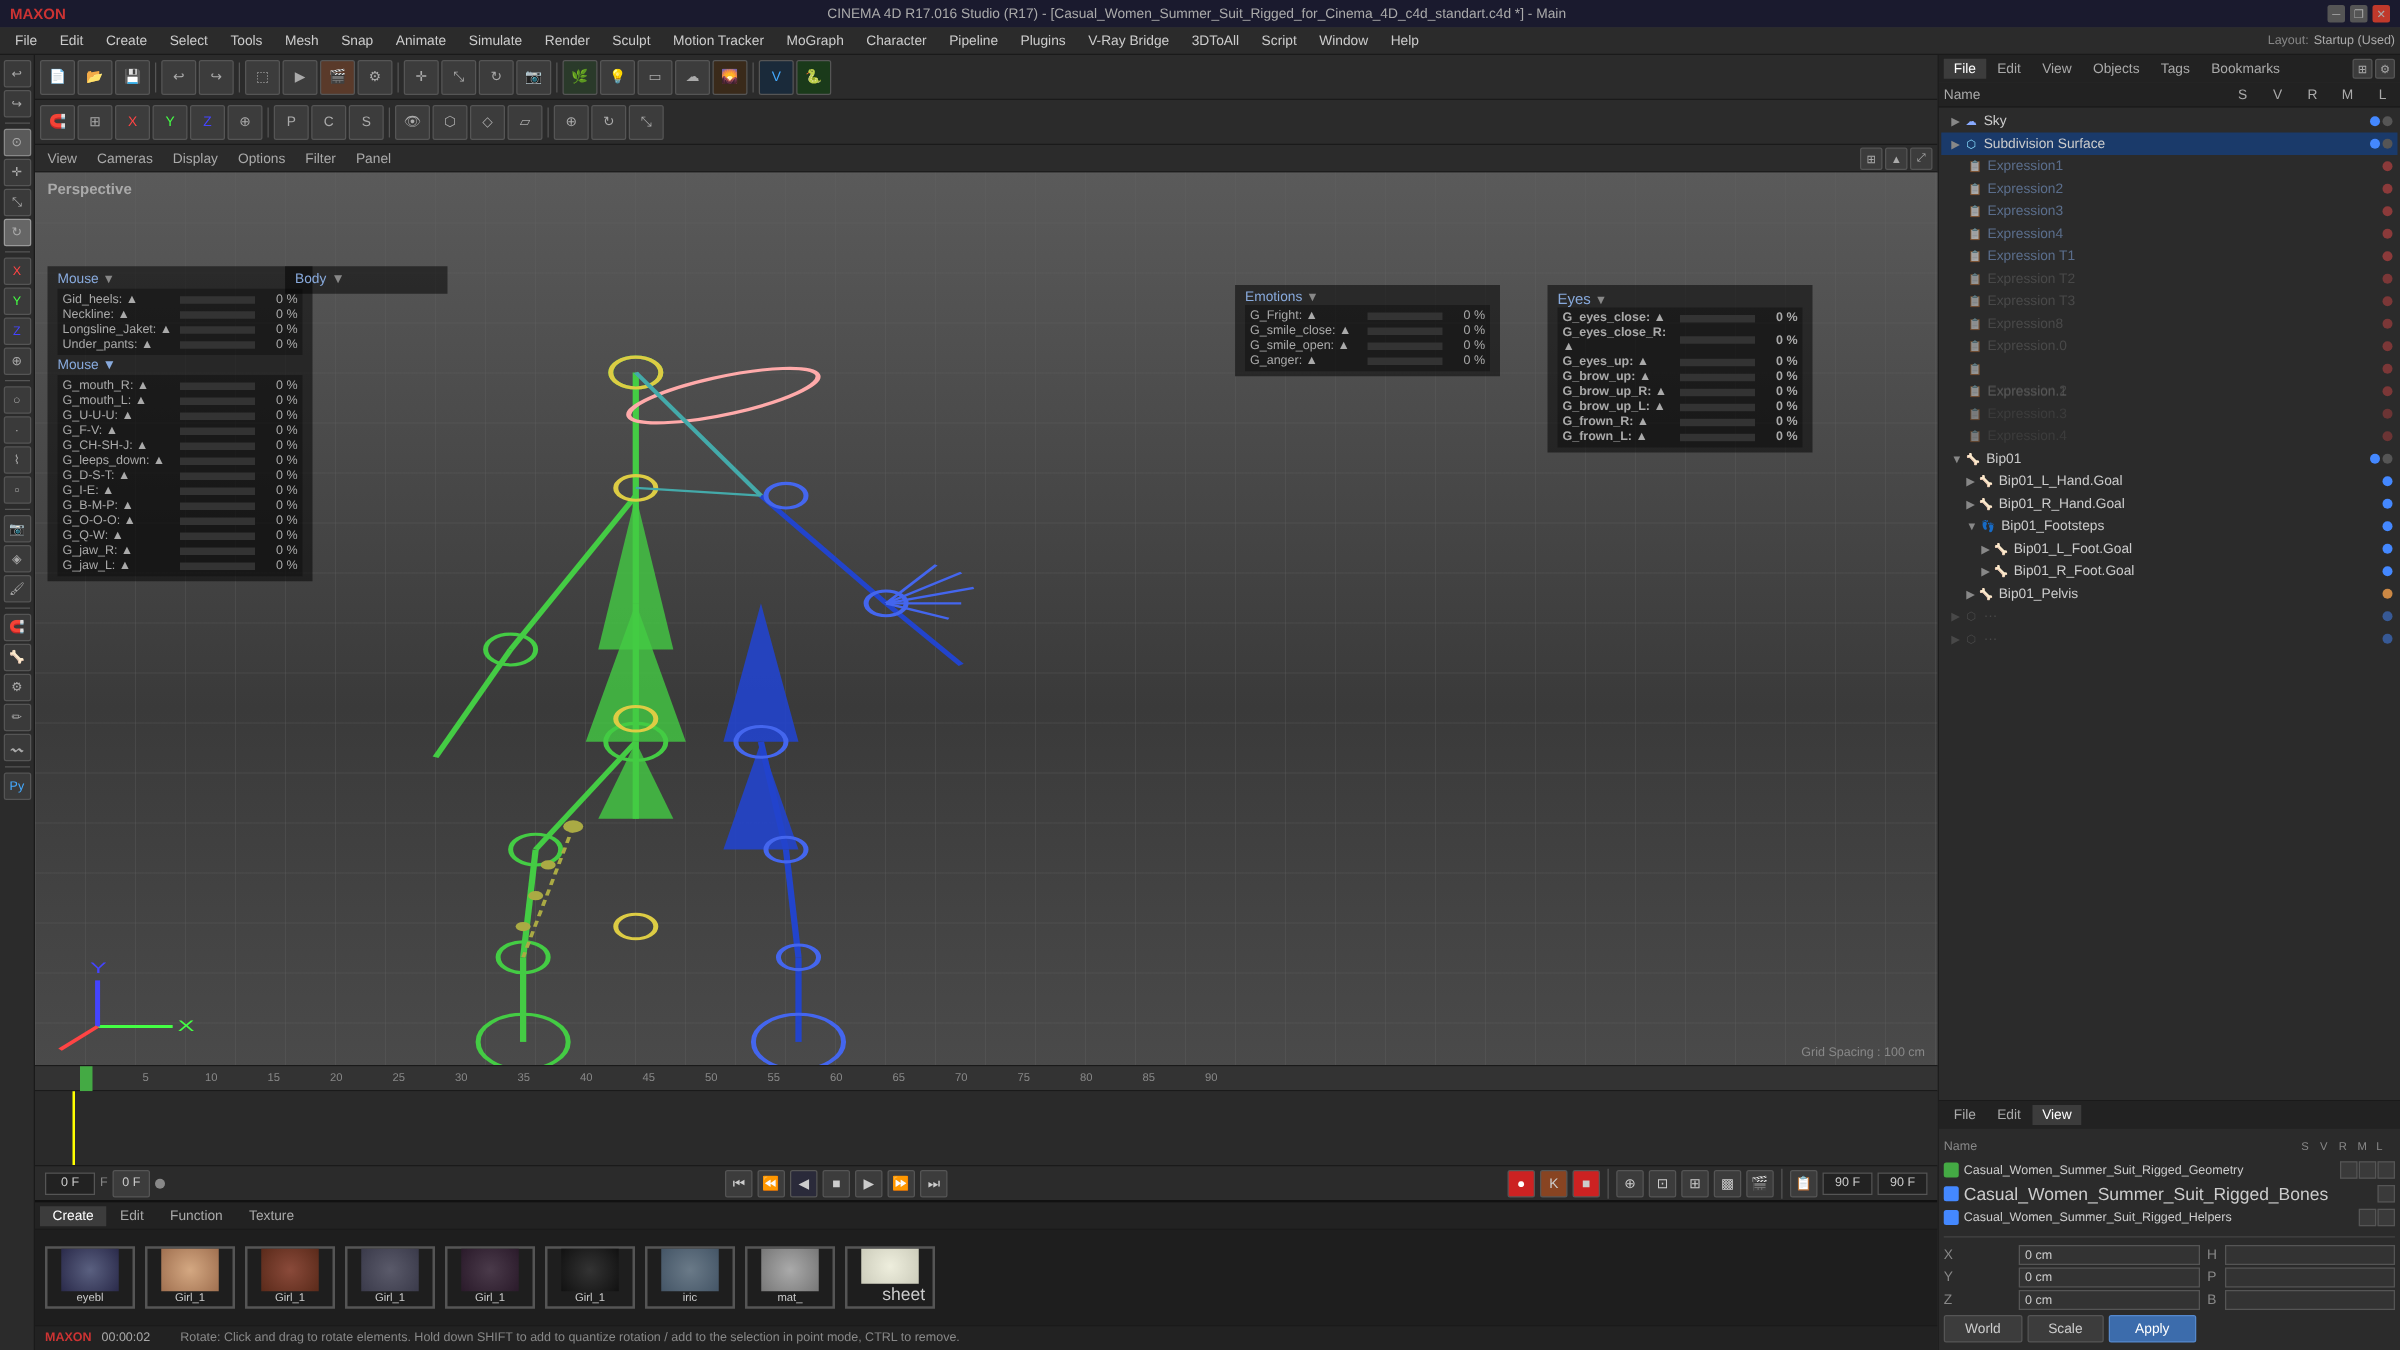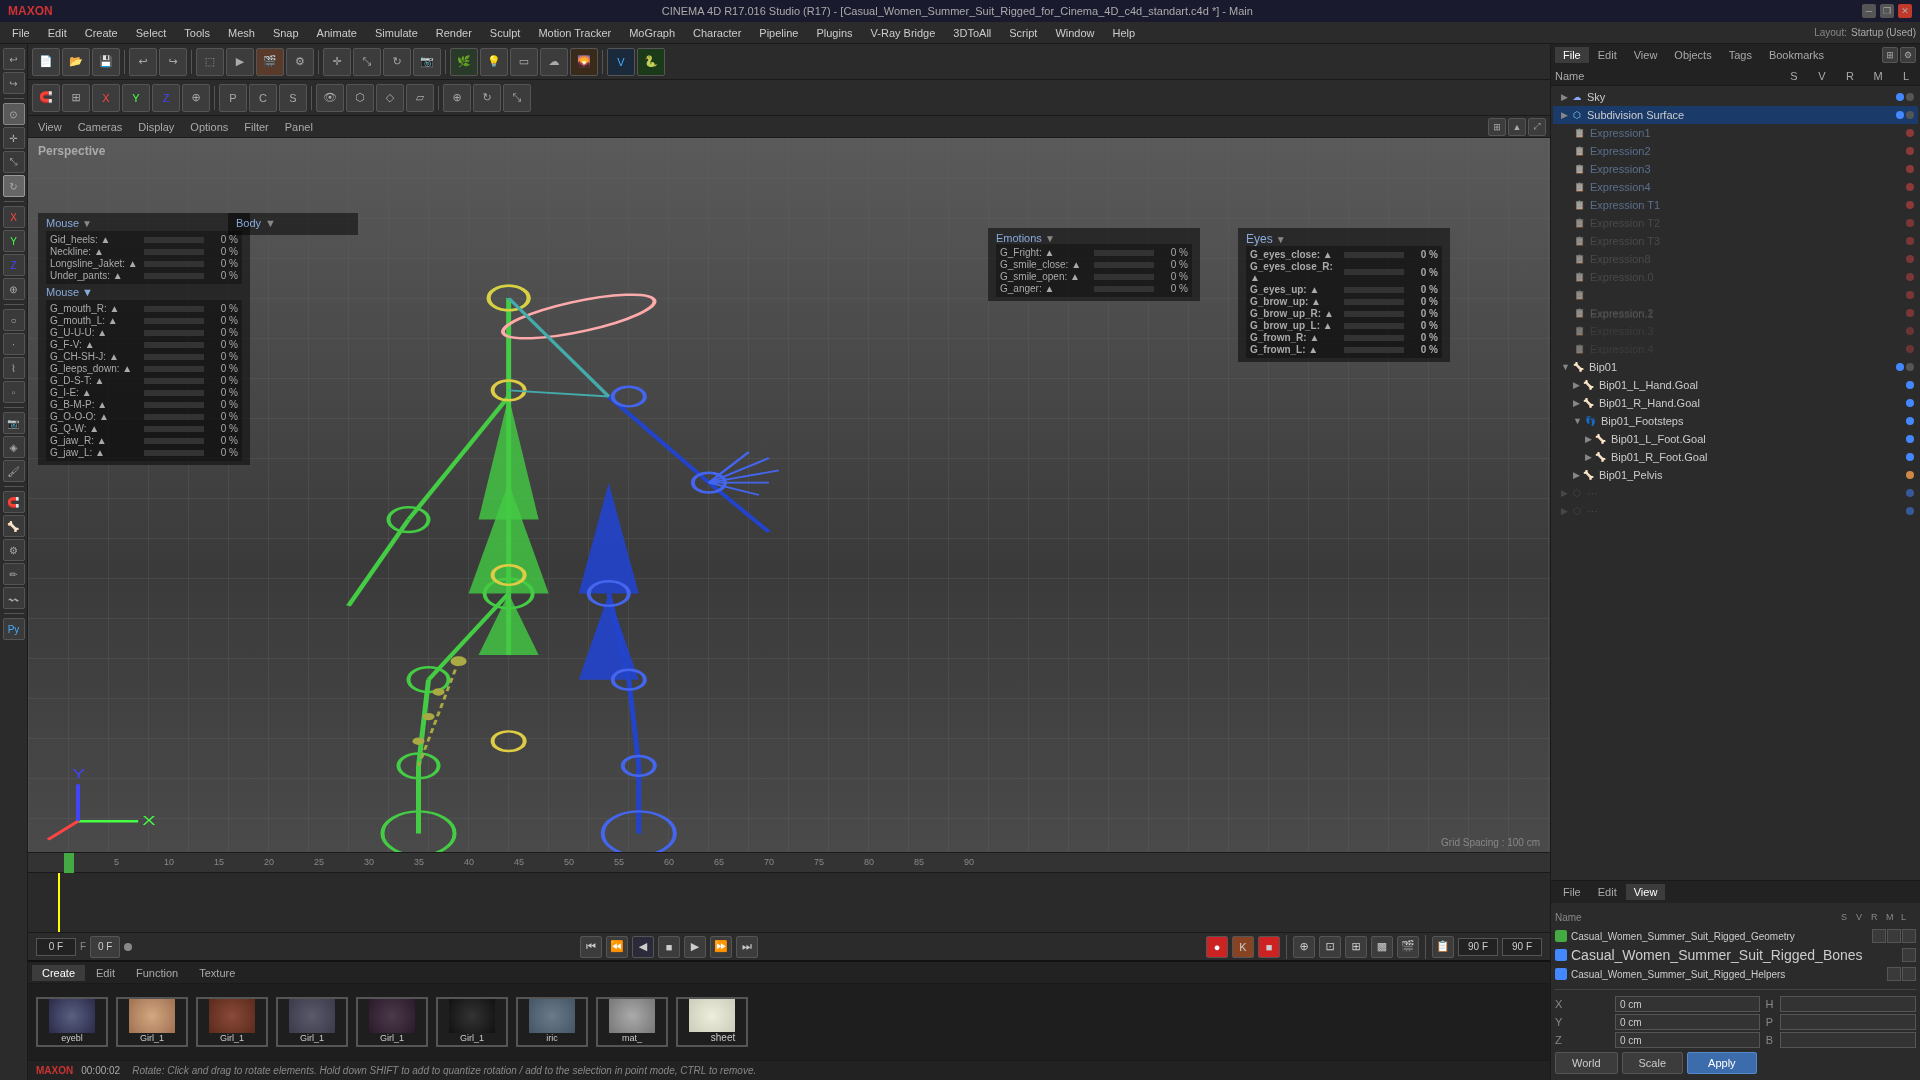--- a/index.html
+++ b/index.html
@@ -795,29 +795,29 @@
         <div class="mat-swatch">
           <div class="mat-preview" style="background:radial-gradient(circle,#6a7a88 0%,#445566 100%);"></div>
           <span style="font-size:9px;color:#ccc;">iric</span>
         </div>
         <div class="mat-swatch">
           <div class="mat-preview" style="background:radial-gradient(circle,#aaa 0%,#777 100%);"></div>
           <span style="font-size:9px;color:#ccc;">mat_</span>
         </div>
         <div class="mat-swatch">
           <div class="mat-preview" style="background:radial-gradient(circle,#eeeedd 0%,#ccccbb 100%);"></div>
-          <span style="font-size:10px;color:#ccc;padding-left:22px;">sheet</span>
+          <span style="font-size:14px;color:#ccc;padding-left:22px;">sheet</span>
         </div>
       </div>
     </div>
 
     <div id="status-bar">
       <div style="color:#cc3333;font-weight:bold;font-size:10px;margin-right:4px;">MAXON</div>
       <span class="status-time">00:00:02</span>
-      <span style="margin-left:8px;font-style:italic;">Rotate: Click and drag to rotate elements. Hold down SHIFT to add to quantize rotation / add to the selection in point mode, CTRL to remove.</span>
+      <span style="margin-left:20px;">Rotate: Click and drag to rotate elements. Hold down SHIFT to add to quantize rotation / add to the selection in point mode, CTRL to remove.</span>
     </div>
   </div>
 
   <div id="right-panel">
 
     <div id="right-tabs">
       <span class="rt-tab active">File</span>
       <span class="rt-tab">Edit</span>
       <span class="rt-tab">View</span>
       <span class="rt-tab">Objects</span>

